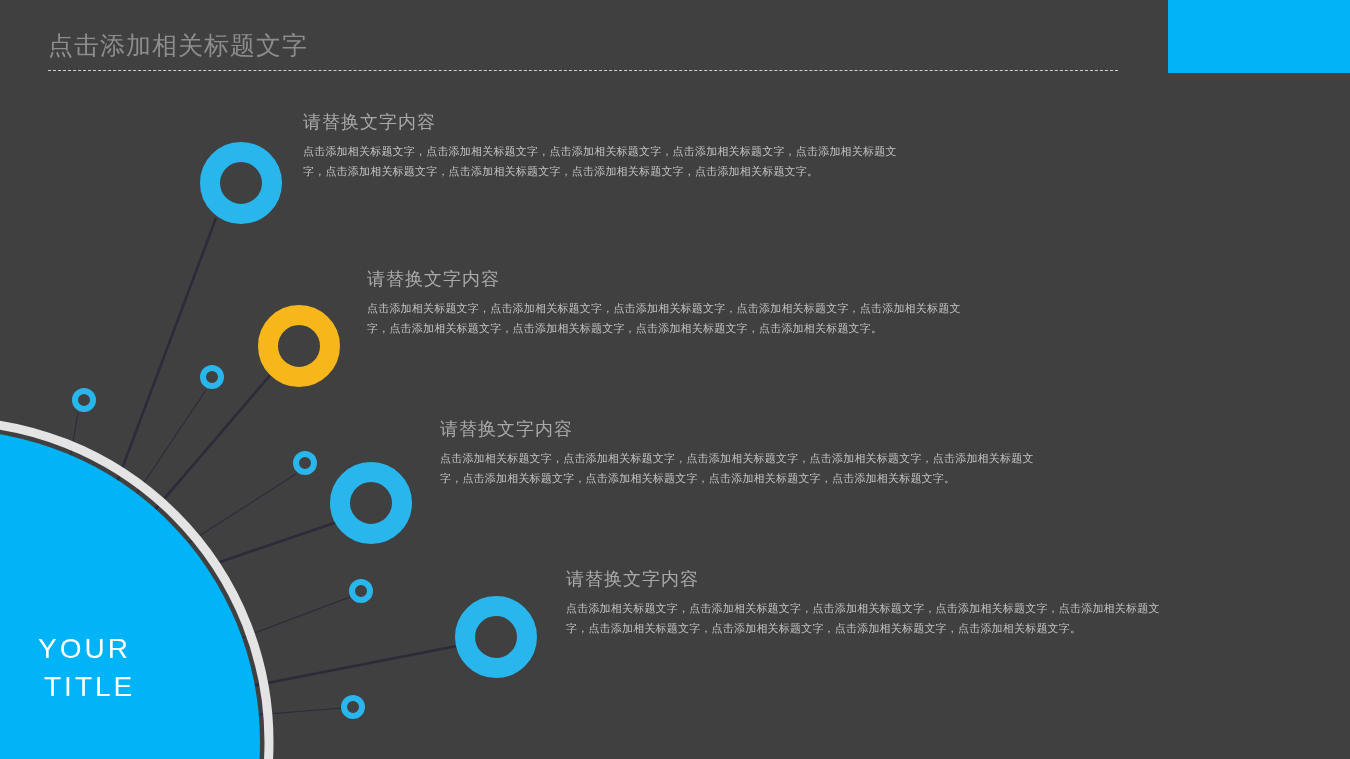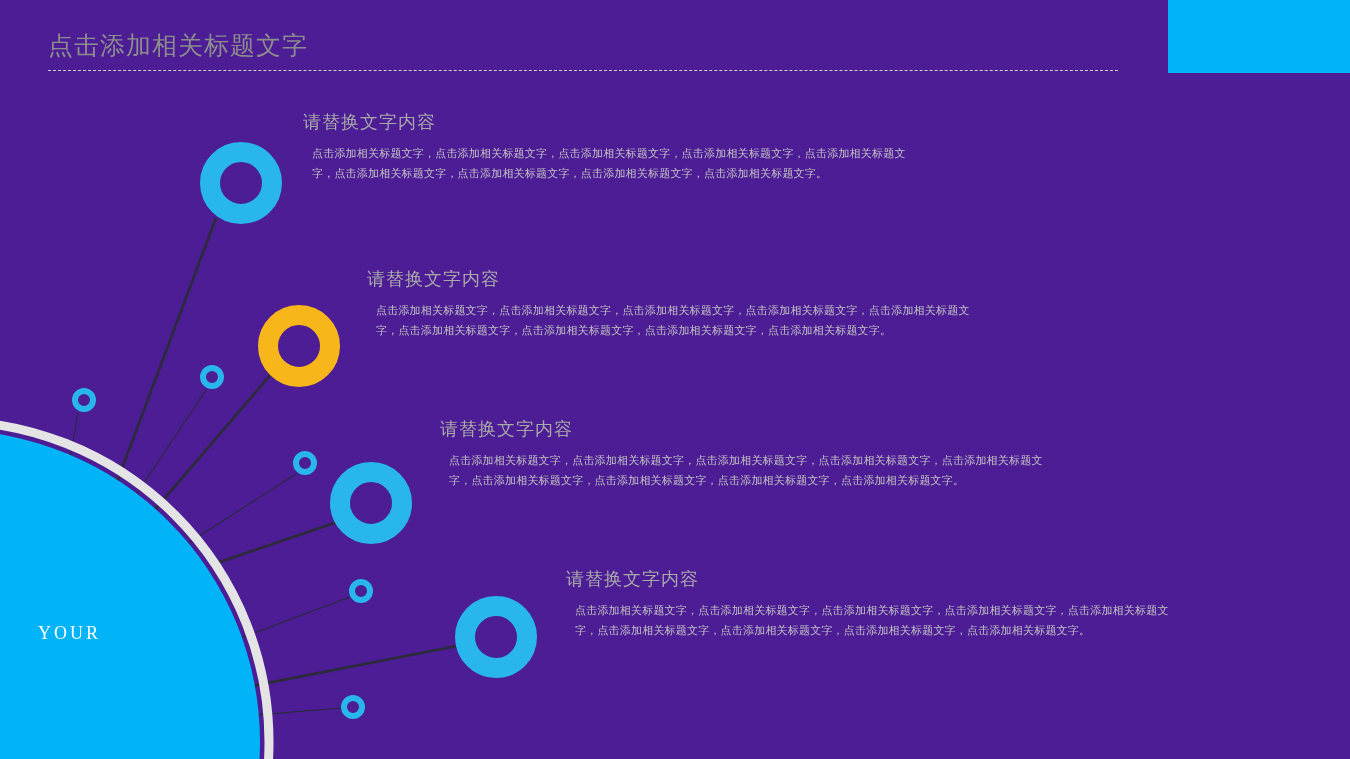--- a/index.html
+++ b/index.html
@@ -7,21 +7,21 @@
     padding: 0;
     background: #ffffff;
   }
   body {
     font-family: "Liberation Sans", "DejaVu Sans", sans-serif;
   }
   #slide {
     position: relative;
     width: 1350px;
     height: 759px;
-    background: #4c1d95;
+    background: #404040;
     overflow: hidden;
   }
 
   
   .accent-block {
     position: absolute;
     left: 1168px;
     top: 0;
     width: 182px;
     height: 73px;
@@ -54,25 +54,25 @@
     left: 0;
     top: 0;
     width: 1350px;
     height: 759px;
     pointer-events: none;
   }
 
   .center-label {
     position: absolute;
     left: 38px;
-    top: 614px;
+    top: 630px;
     width: 180px;
     color: #ffffff;
-    font-family: Liberation Serif, serif;
-    font-size: 18px;
+    font-family: Liberation Sans, sans-serif;
+    font-size: 28px;
     letter-spacing: 3px;
     line-height: 38px;
   }
   .center-label .ln { display: block; }
   .center-label .ln2 { padding-left: 6px; }
 
   
   .text-block {
     position: absolute;
   }
@@ -80,21 +80,21 @@
     font-size: 18px;
     color: #a9a9a9;
     line-height: 24px;
     margin: 0 0 7px 0;
     letter-spacing: 1px;
   }
   .tb-body {
     font-size: 11px;
     color: #c3c3c3;
     line-height: 20px;
-    margin: 9px;
+    margin: 0;
     letter-spacing: 0.2px;
   }
 
   #block1 { left: 303px; top: 110px; width: 615px; }
   #block2 { left: 367px; top: 267px; width: 615px; }
   #block3 { left: 440px; top: 417px; width: 615px; }
   #block4 { left: 566px; top: 567px; width: 615px; }
 </style>
 </head>
 <body>
@@ -134,20 +134,21 @@
       <circle cx="84" cy="400" r="9" fill="none" stroke="#29b6ec" stroke-width="6"></circle>
       <circle cx="212" cy="377" r="9" fill="none" stroke="#29b6ec" stroke-width="6"></circle>
       <circle cx="305" cy="463" r="9" fill="none" stroke="#29b6ec" stroke-width="6"></circle>
       <circle cx="361" cy="591" r="9" fill="none" stroke="#29b6ec" stroke-width="6"></circle>
       <circle cx="353" cy="707" r="9" fill="none" stroke="#29b6ec" stroke-width="6"></circle>
     </g>
   </svg>
 
   <div class="center-label">
     <span class="ln">YOUR</span>
+    <span class="ln ln2">TITLE</span>
   </div>
 
   <div class="text-block" id="block1">
     <p class="tb-heading">请替换文字内容</p>
     <p class="tb-body">点击添加相关标题文字，点击添加相关标题文字，点击添加相关标题文字，点击添加相关标题文字，点击添加相关标题文字，点击添加相关标题文字，点击添加相关标题文字，点击添加相关标题文字，点击添加相关标题文字。</p>
   </div>
 
   <div class="text-block" id="block2">
     <p class="tb-heading">请替换文字内容</p>
     <p class="tb-body">点击添加相关标题文字，点击添加相关标题文字，点击添加相关标题文字，点击添加相关标题文字，点击添加相关标题文字，点击添加相关标题文字，点击添加相关标题文字，点击添加相关标题文字，点击添加相关标题文字。</p>

